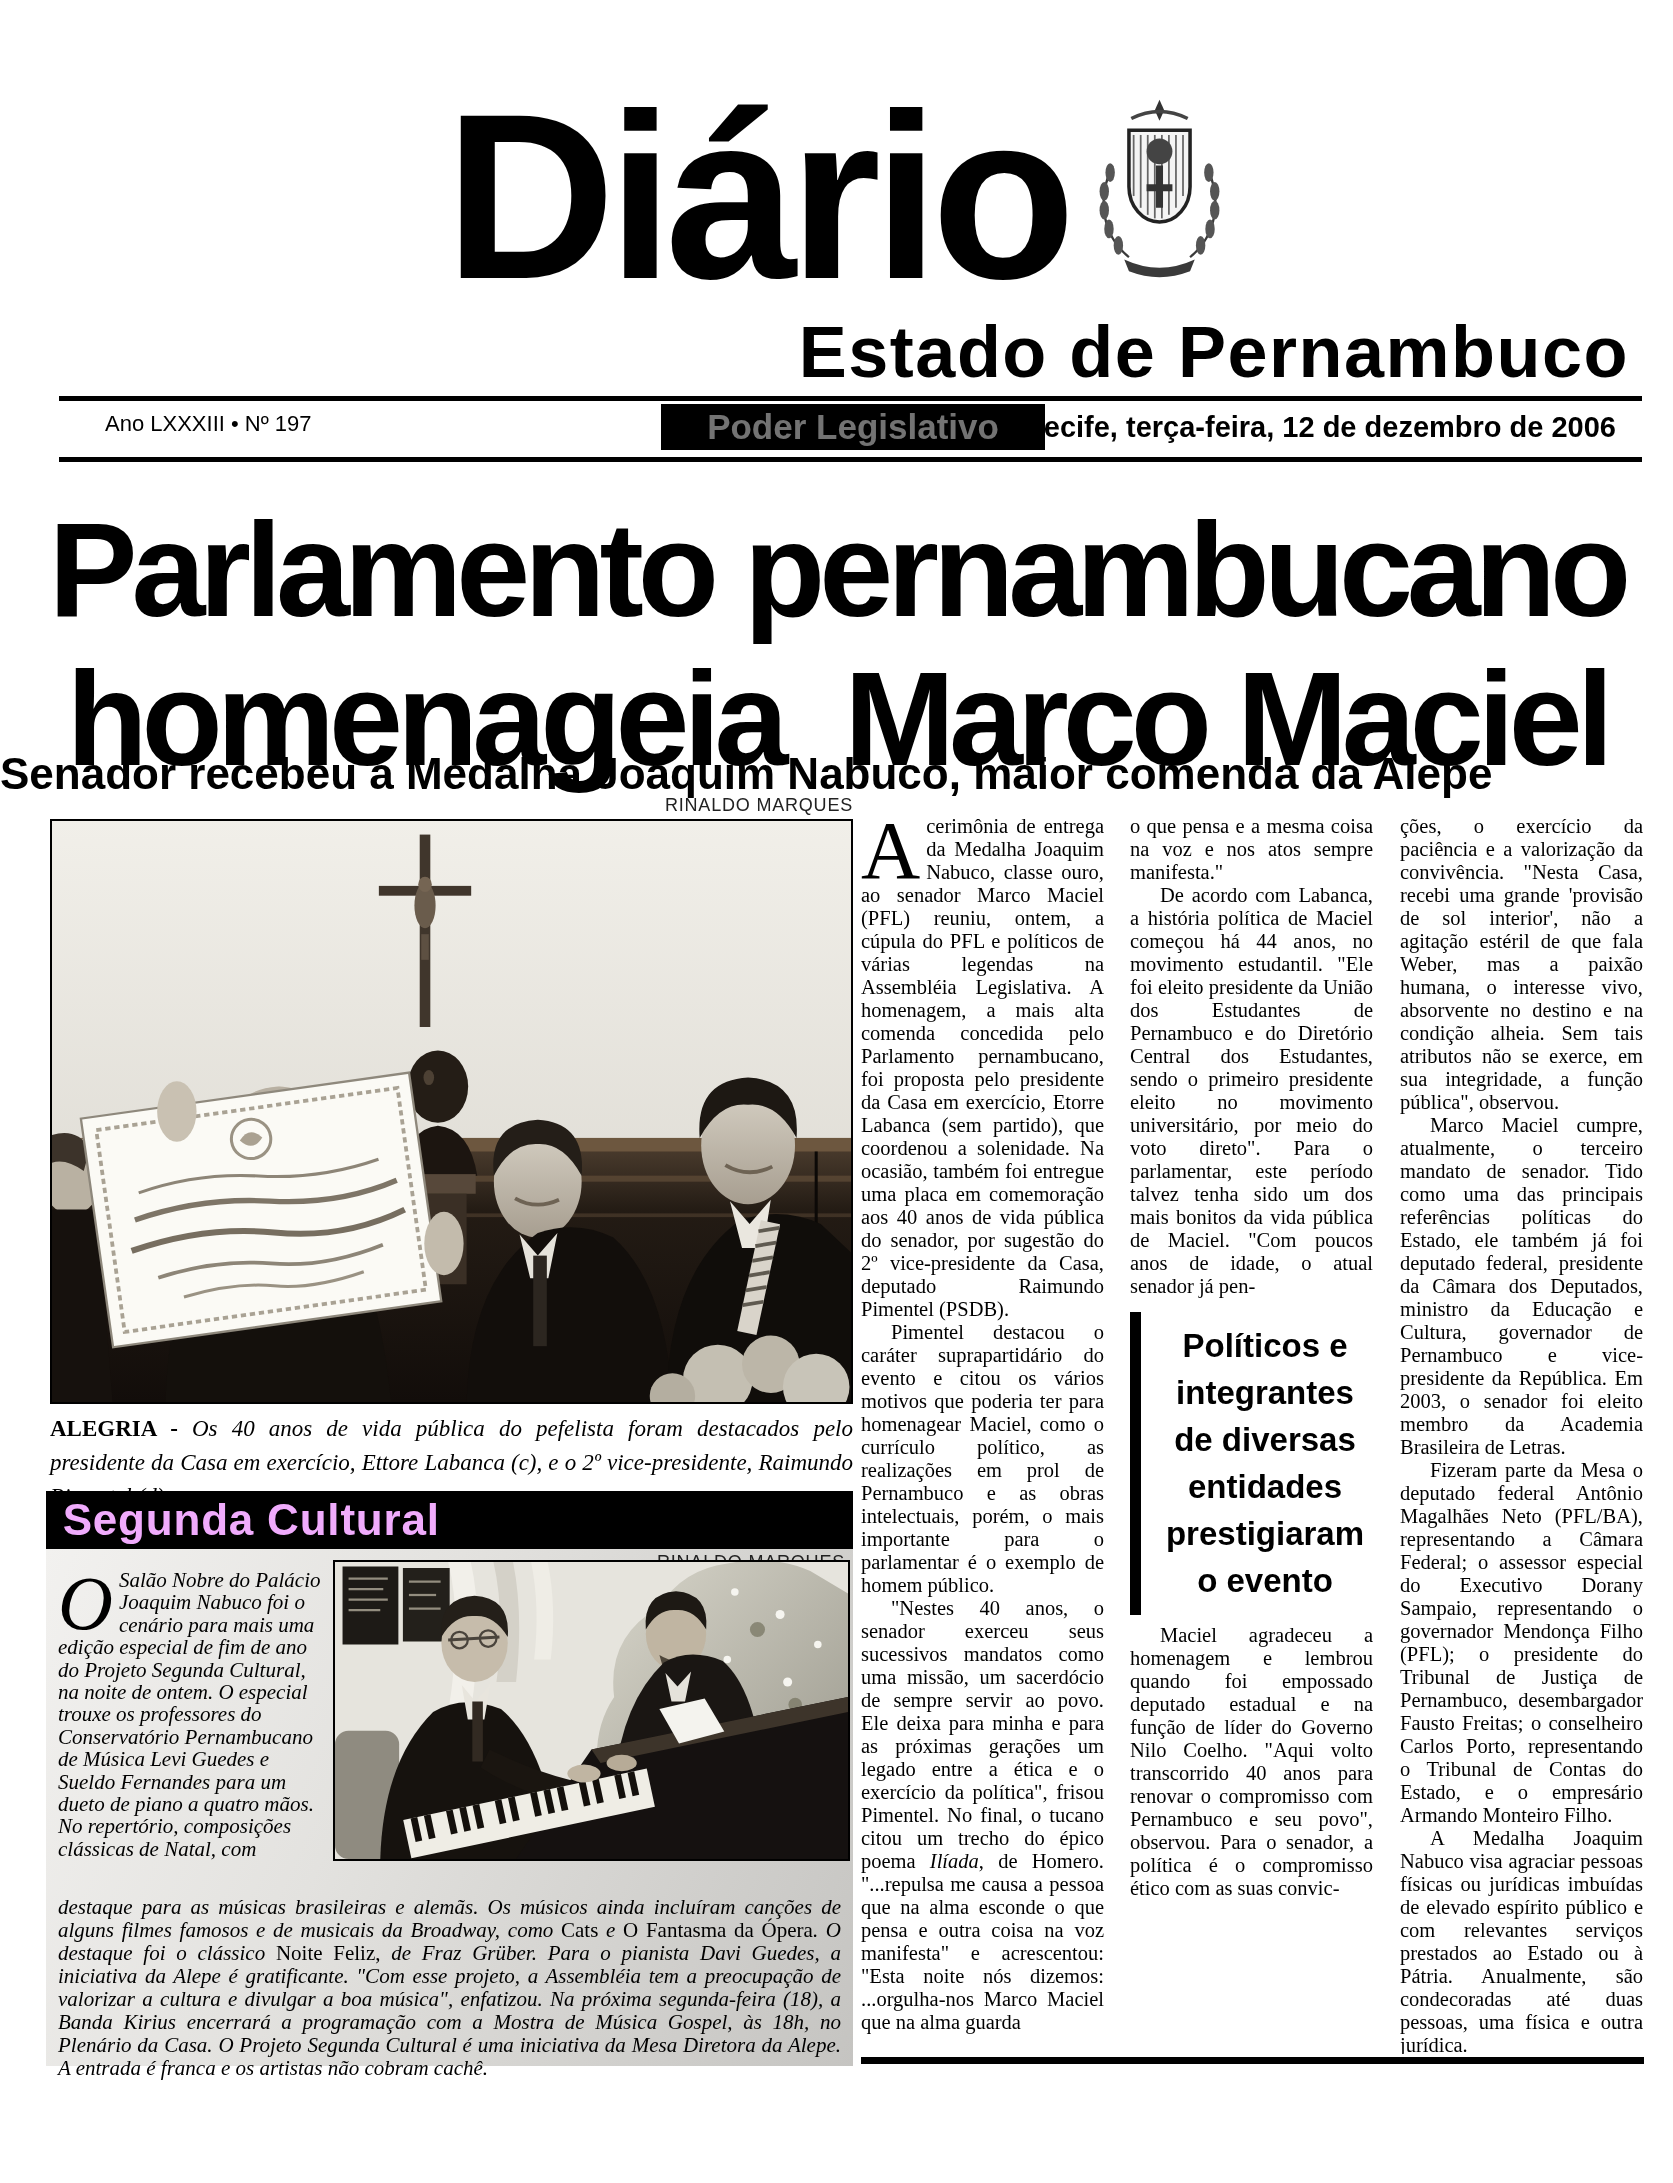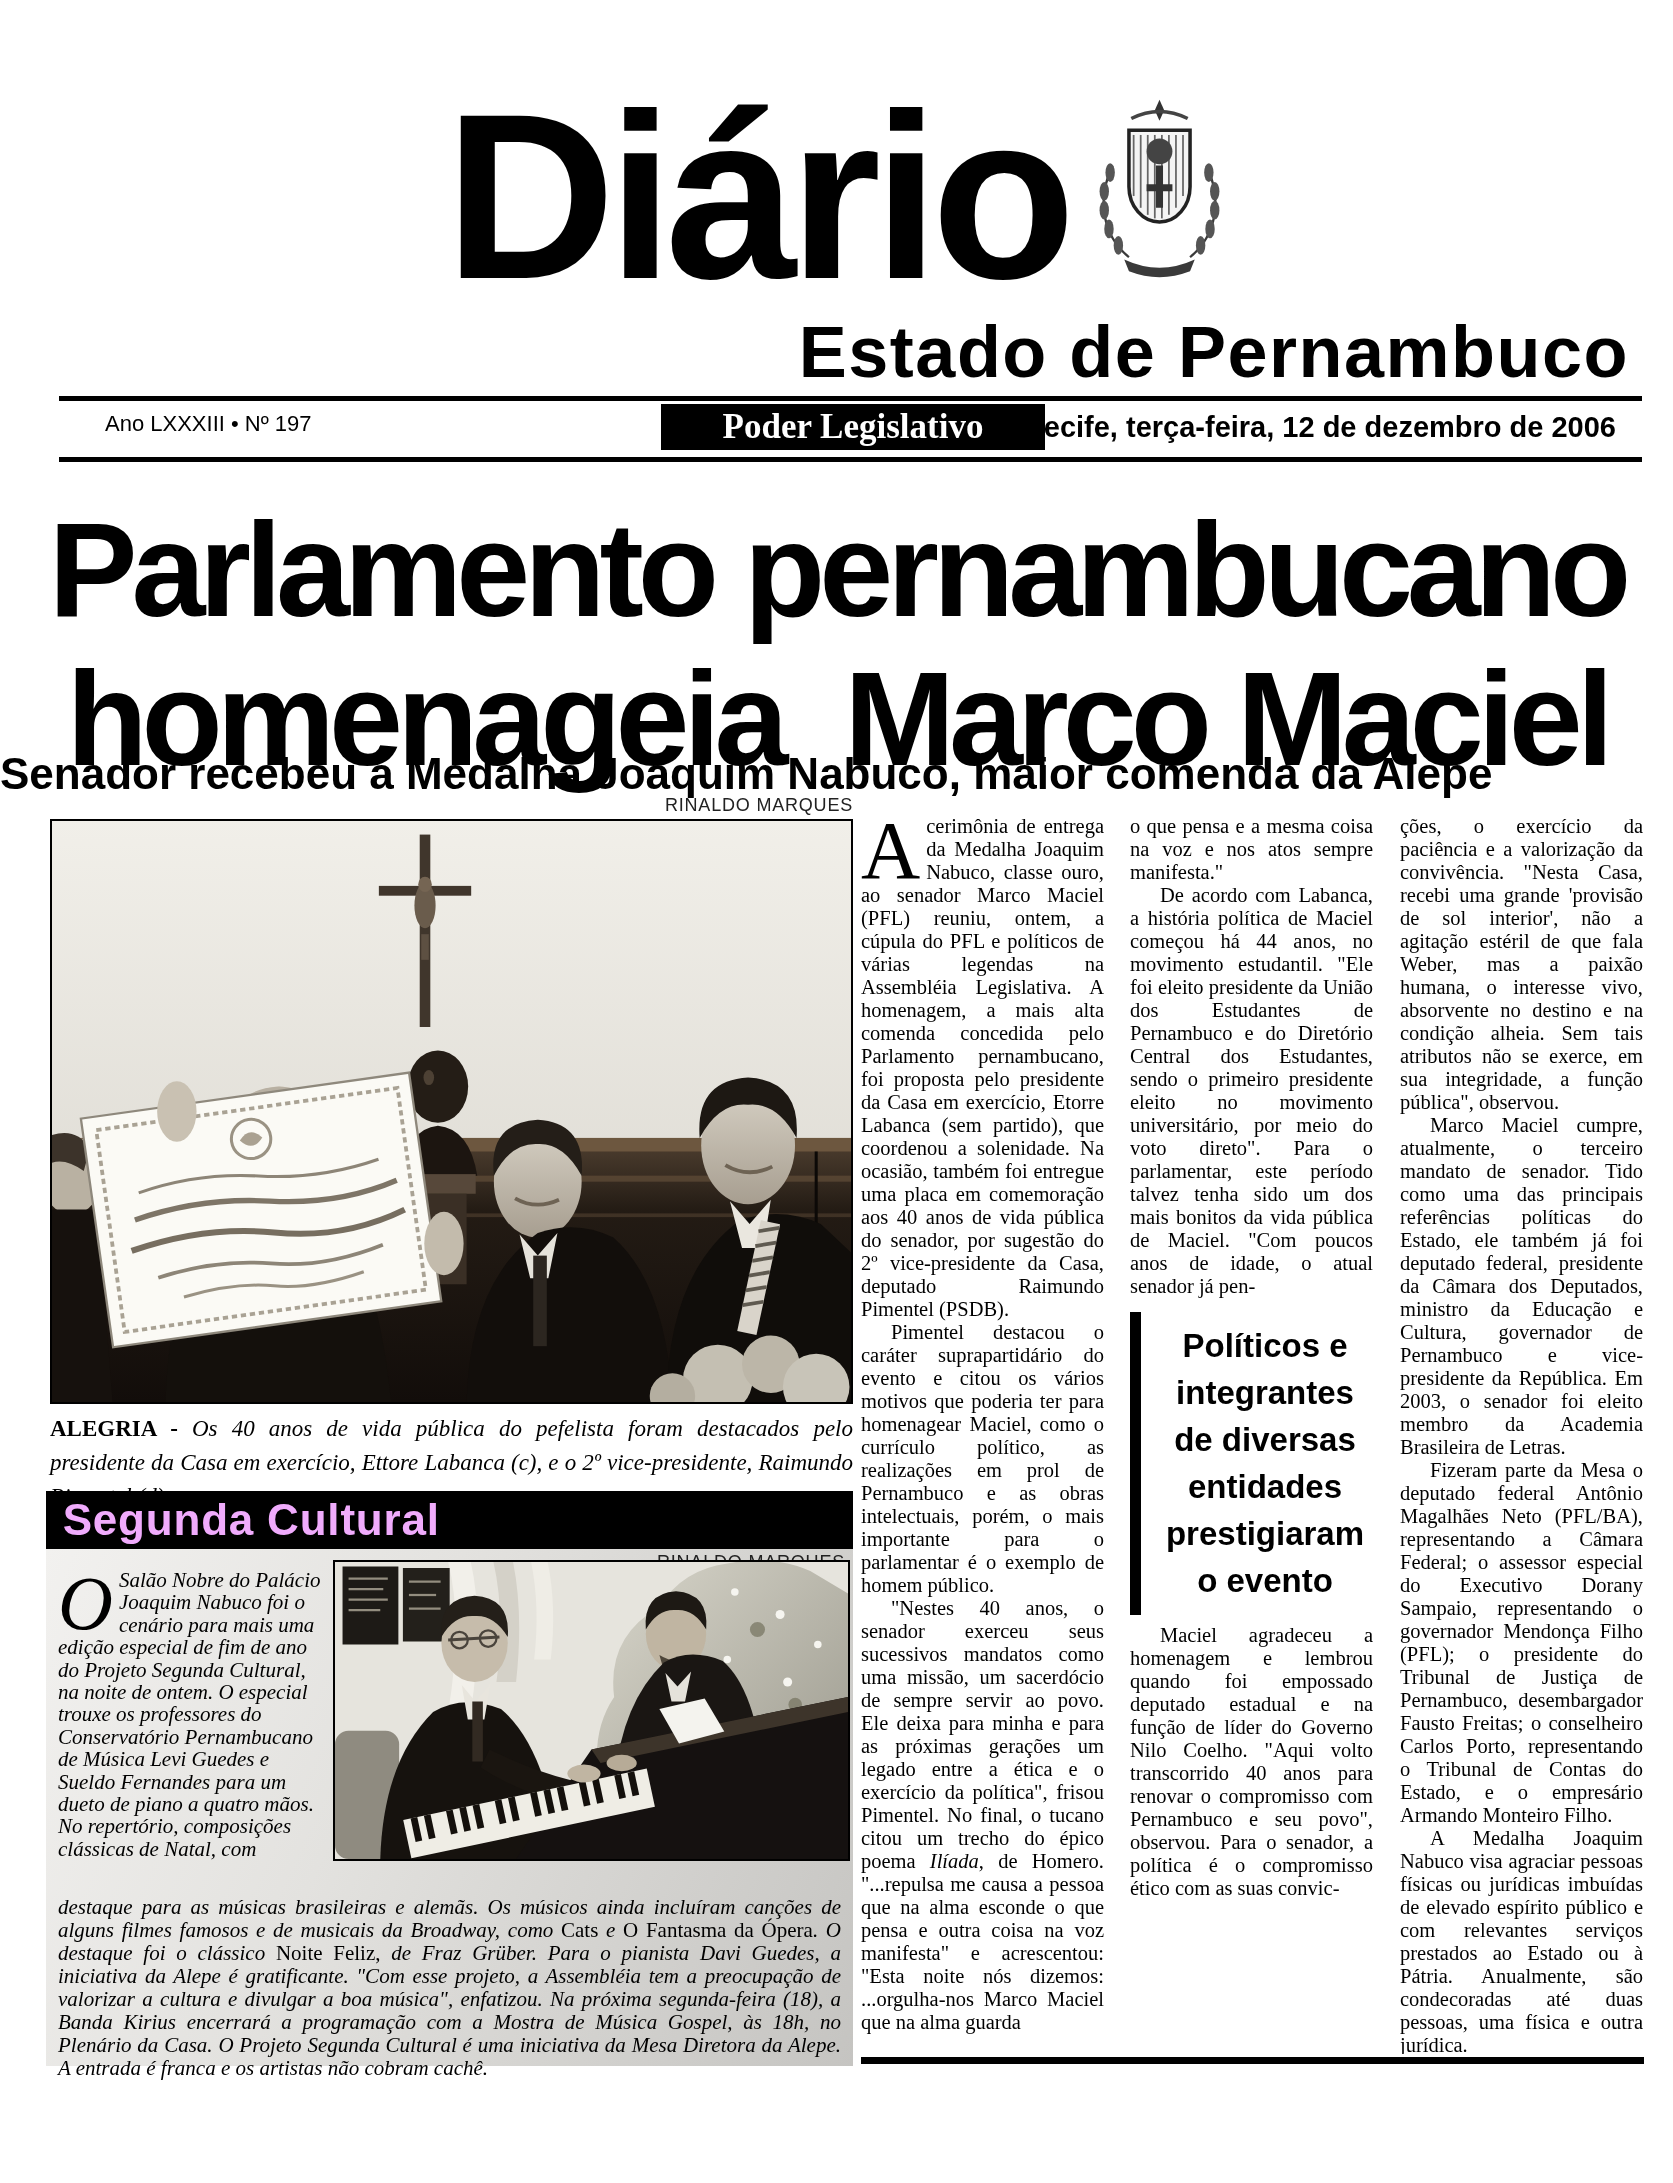--- a/index.html
+++ b/index.html
@@ -16,21 +16,21 @@
                  font-family:"Liberation Sans",sans-serif;font-weight:bold;
                  font-size:72px;line-height:79px;letter-spacing:1.5px;}
 
   .rule{position:absolute;left:59px;width:1583px;height:5.3px;background:#000;}
   .rule1{top:396px;} .rule2{top:457px;}
 
   .infobar-left{position:absolute;left:61px;top:411px;font-family:"Liberation Sans",sans-serif;
                 font-weight:normal;font-size:22px;margin-left:44px;}
   .infobar-box{position:absolute;left:661px;top:404px;width:384px;height:46px;background:#000;
                display:flex;align-items:center;justify-content:center;}
-  .infobar-box span{color:#ffffff;font-family:Liberation Serif, serif;font-weight:bold;font-size:35px;}
+  .infobar-box span{color:#737373;font-family:Liberation Sans, sans-serif;font-weight:bold;font-size:35px;}
   .infobar-right{position:absolute;right:58px;top:411px;font-family:"Liberation Sans",sans-serif;
                  font-weight:bold;font-size:29px;}
 
   
   .headline{position:absolute;left:0;width:1674px;text-align:center;
             font-family:"Liberation Sans",sans-serif;font-weight:bold;
             font-size:133px;line-height:149px;letter-spacing:-6px;white-space:pre;}
   .hl1{top:496px;} .hl2{top:645px;}
   .subhead{position:absolute;left:0;top:750px;width:1674px;text-align:left;
            font-family:"Liberation Sans",sans-serif;font-weight:bold;

